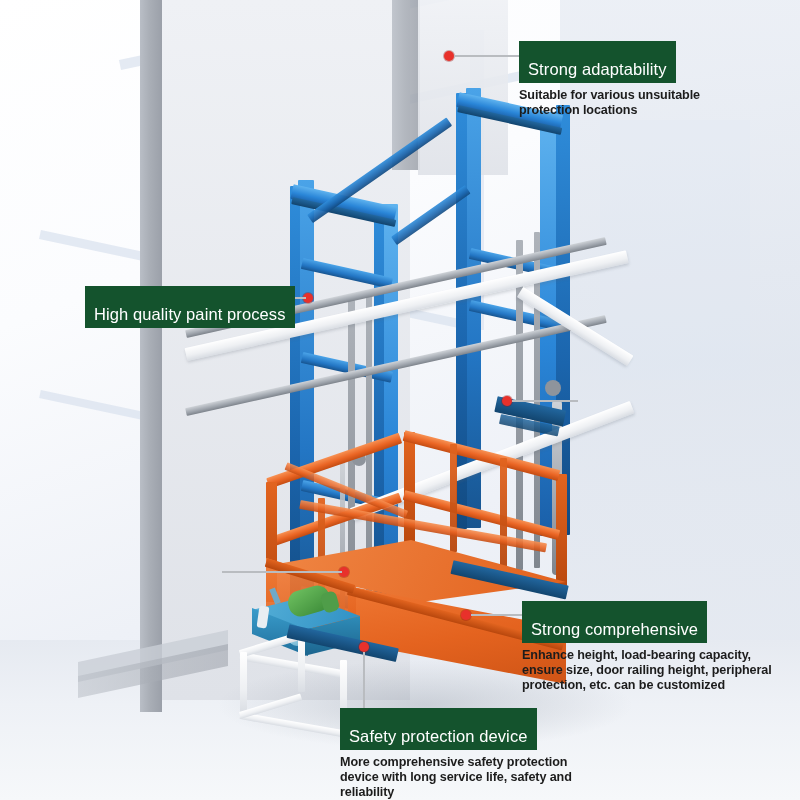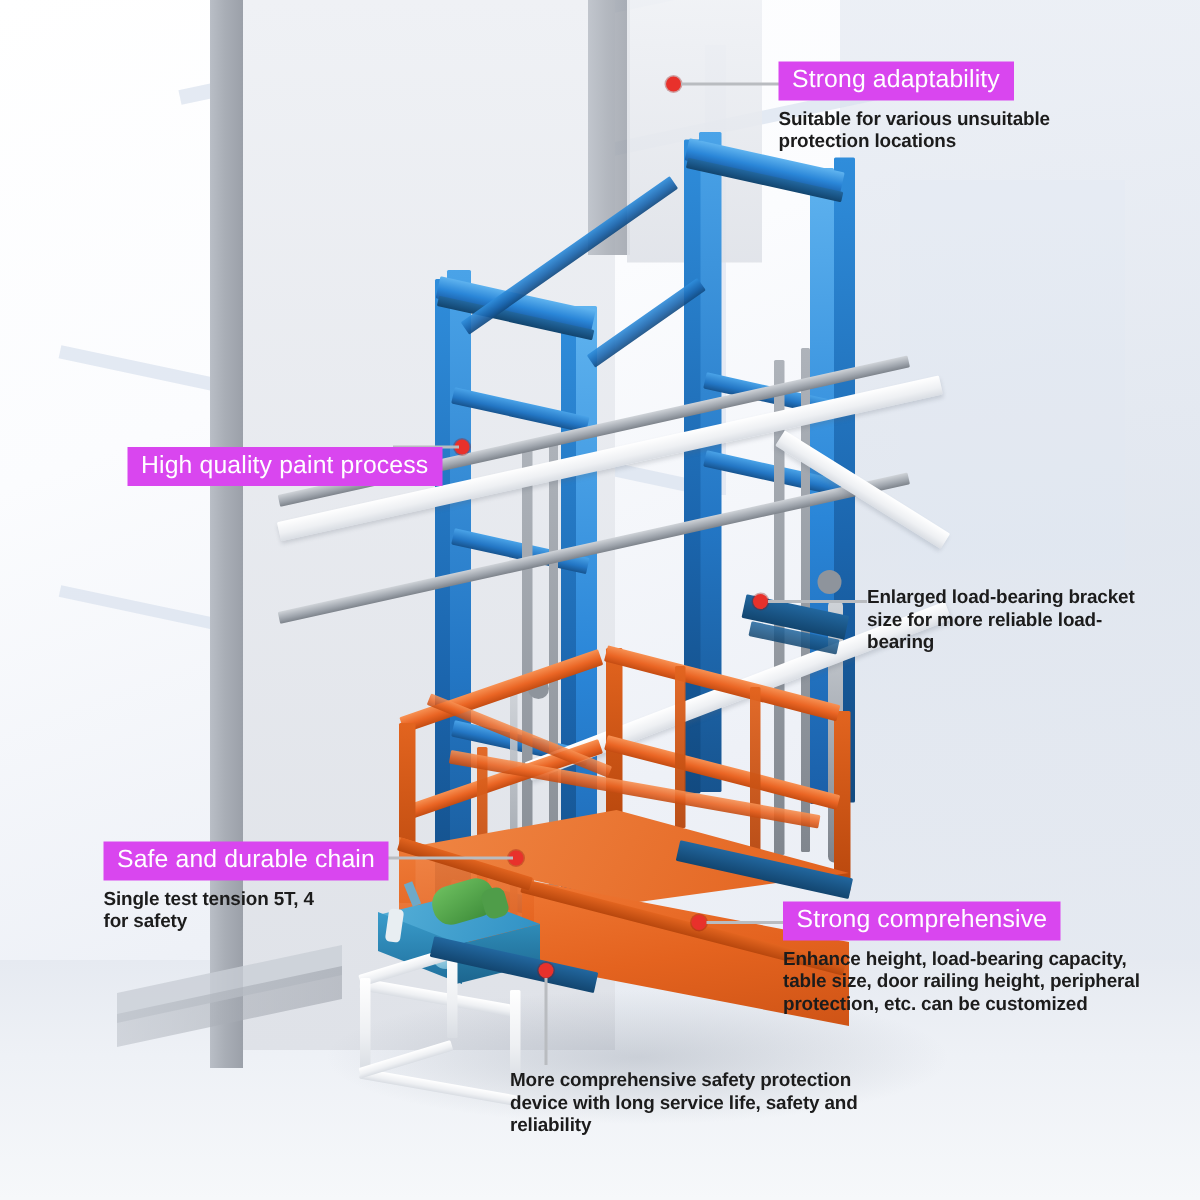--- a/index.html
+++ b/index.html
@@ -36,23 +36,23 @@
   .blue-dark{background:linear-gradient(180deg,#22679f,#12456f);}
   .orange-l{background:linear-gradient(180deg,#f79153,#ea6524 55%,#c44c12);}
   .orange-d{background:linear-gradient(180deg,#e2641f,#b8470d);}
   .orange-face{background:linear-gradient(170deg,#f3803c,#e4631f 60%,#cf5416);}
   .white-b{background:linear-gradient(180deg,#ffffff,#eef0f3 60%,#d9dde3);}
   .steel{background:linear-gradient(180deg,#cfd3d8,#9fa5ad 60%,#7d838b);}
   .steel-d{background:linear-gradient(180deg,#aeb3ba,#80868e);}
 
   
   .callout{position:absolute;}
-  .badge{display:inline-block;background:#d946ef;color:#ffffff;
+  .badge{display:inline-block;background:#14532d;color:#ffffff;
     font-size:16.5px;font-weight:400;letter-spacing:.1px;
-    padding:4px 9px 5px 9px;white-space:nowrap;line-height:1.05;text-align:center;}
+    padding:20px 9px 5px 9px;white-space:nowrap;line-height:1.05;text-align:center;}
   .desc{margin-top:5px;color:#1c1c1c;font-size:12.6px;font-weight:bold;
     line-height:1.18;letter-spacing:-.1px;max-width:250px;}
   .lead{position:absolute;height:2px;background:#b9bcc0;transform-origin:left center;}
   .lead-v{position:absolute;width:2px;background:#b9bcc0;}
   .dot{position:absolute;width:10px;height:10px;border-radius:50%;
     background:#e8312b;box-shadow:0 0 0 1px rgba(150,20,16,.35);}
 </style>
 </head>
 <body>
 
@@ -189,35 +189,31 @@
   <div class="lead" style="left:471px;top:614px;width:54px;"></div>
 
   <div class="dot" style="left:359px;top:642px;"></div>
   <div class="lead-v" style="left:363px;top:652px;height:58px;"></div>
 
   <div class="callout" style="left:519px;top:41px;">
     <div class="badge">Strong adaptability</div>
     <div class="desc" style="max-width:196px;">Suitable for various unsuitable protection locations</div>
   </div>
 
-  <div class="callout" style="left:85px;top:298px;">
+  <div class="callout" style="left:85px;top:286px;">
     <div class="badge">High quality paint process</div>
   </div>
 
   <div class="callout" style="left:578px;top:386px;">
-    <div class="desc" style="max-width:186px;">Enlarged load-bearing bracket size for more reliable load-bearing</div>
-  </div>
-
-  <div class="callout" style="left:69px;top:561px;">
-    <div class="badge">Safe and durable chain</div>
-    <div class="desc" style="max-width:160px;">Single test tension 5T, 4 for safety</div>
-  </div>
+  </div>
+
 
   <div class="callout" style="left:522px;top:601px;">
     <div class="badge">Strong comprehensive</div>
-    <div class="desc" style="max-width:250px;">Enhance height, load-bearing capacity, table size, door railing height, peripheral protection, etc. can be customized</div>
+    <div class="desc" style="max-width:250px;">Enhance height, load-bearing capacity, ensure size, door railing height, peripheral protection, etc. can be customized</div>
   </div>
 
   <div class="callout" style="left:340px;top:708px;">
+    <div class="badge">Safety protection device</div>
     <div class="desc" style="max-width:242px;">More comprehensive safety protection device with long service life, safety and reliability</div>
   </div>
 
 </div>
 
 </body></html>

